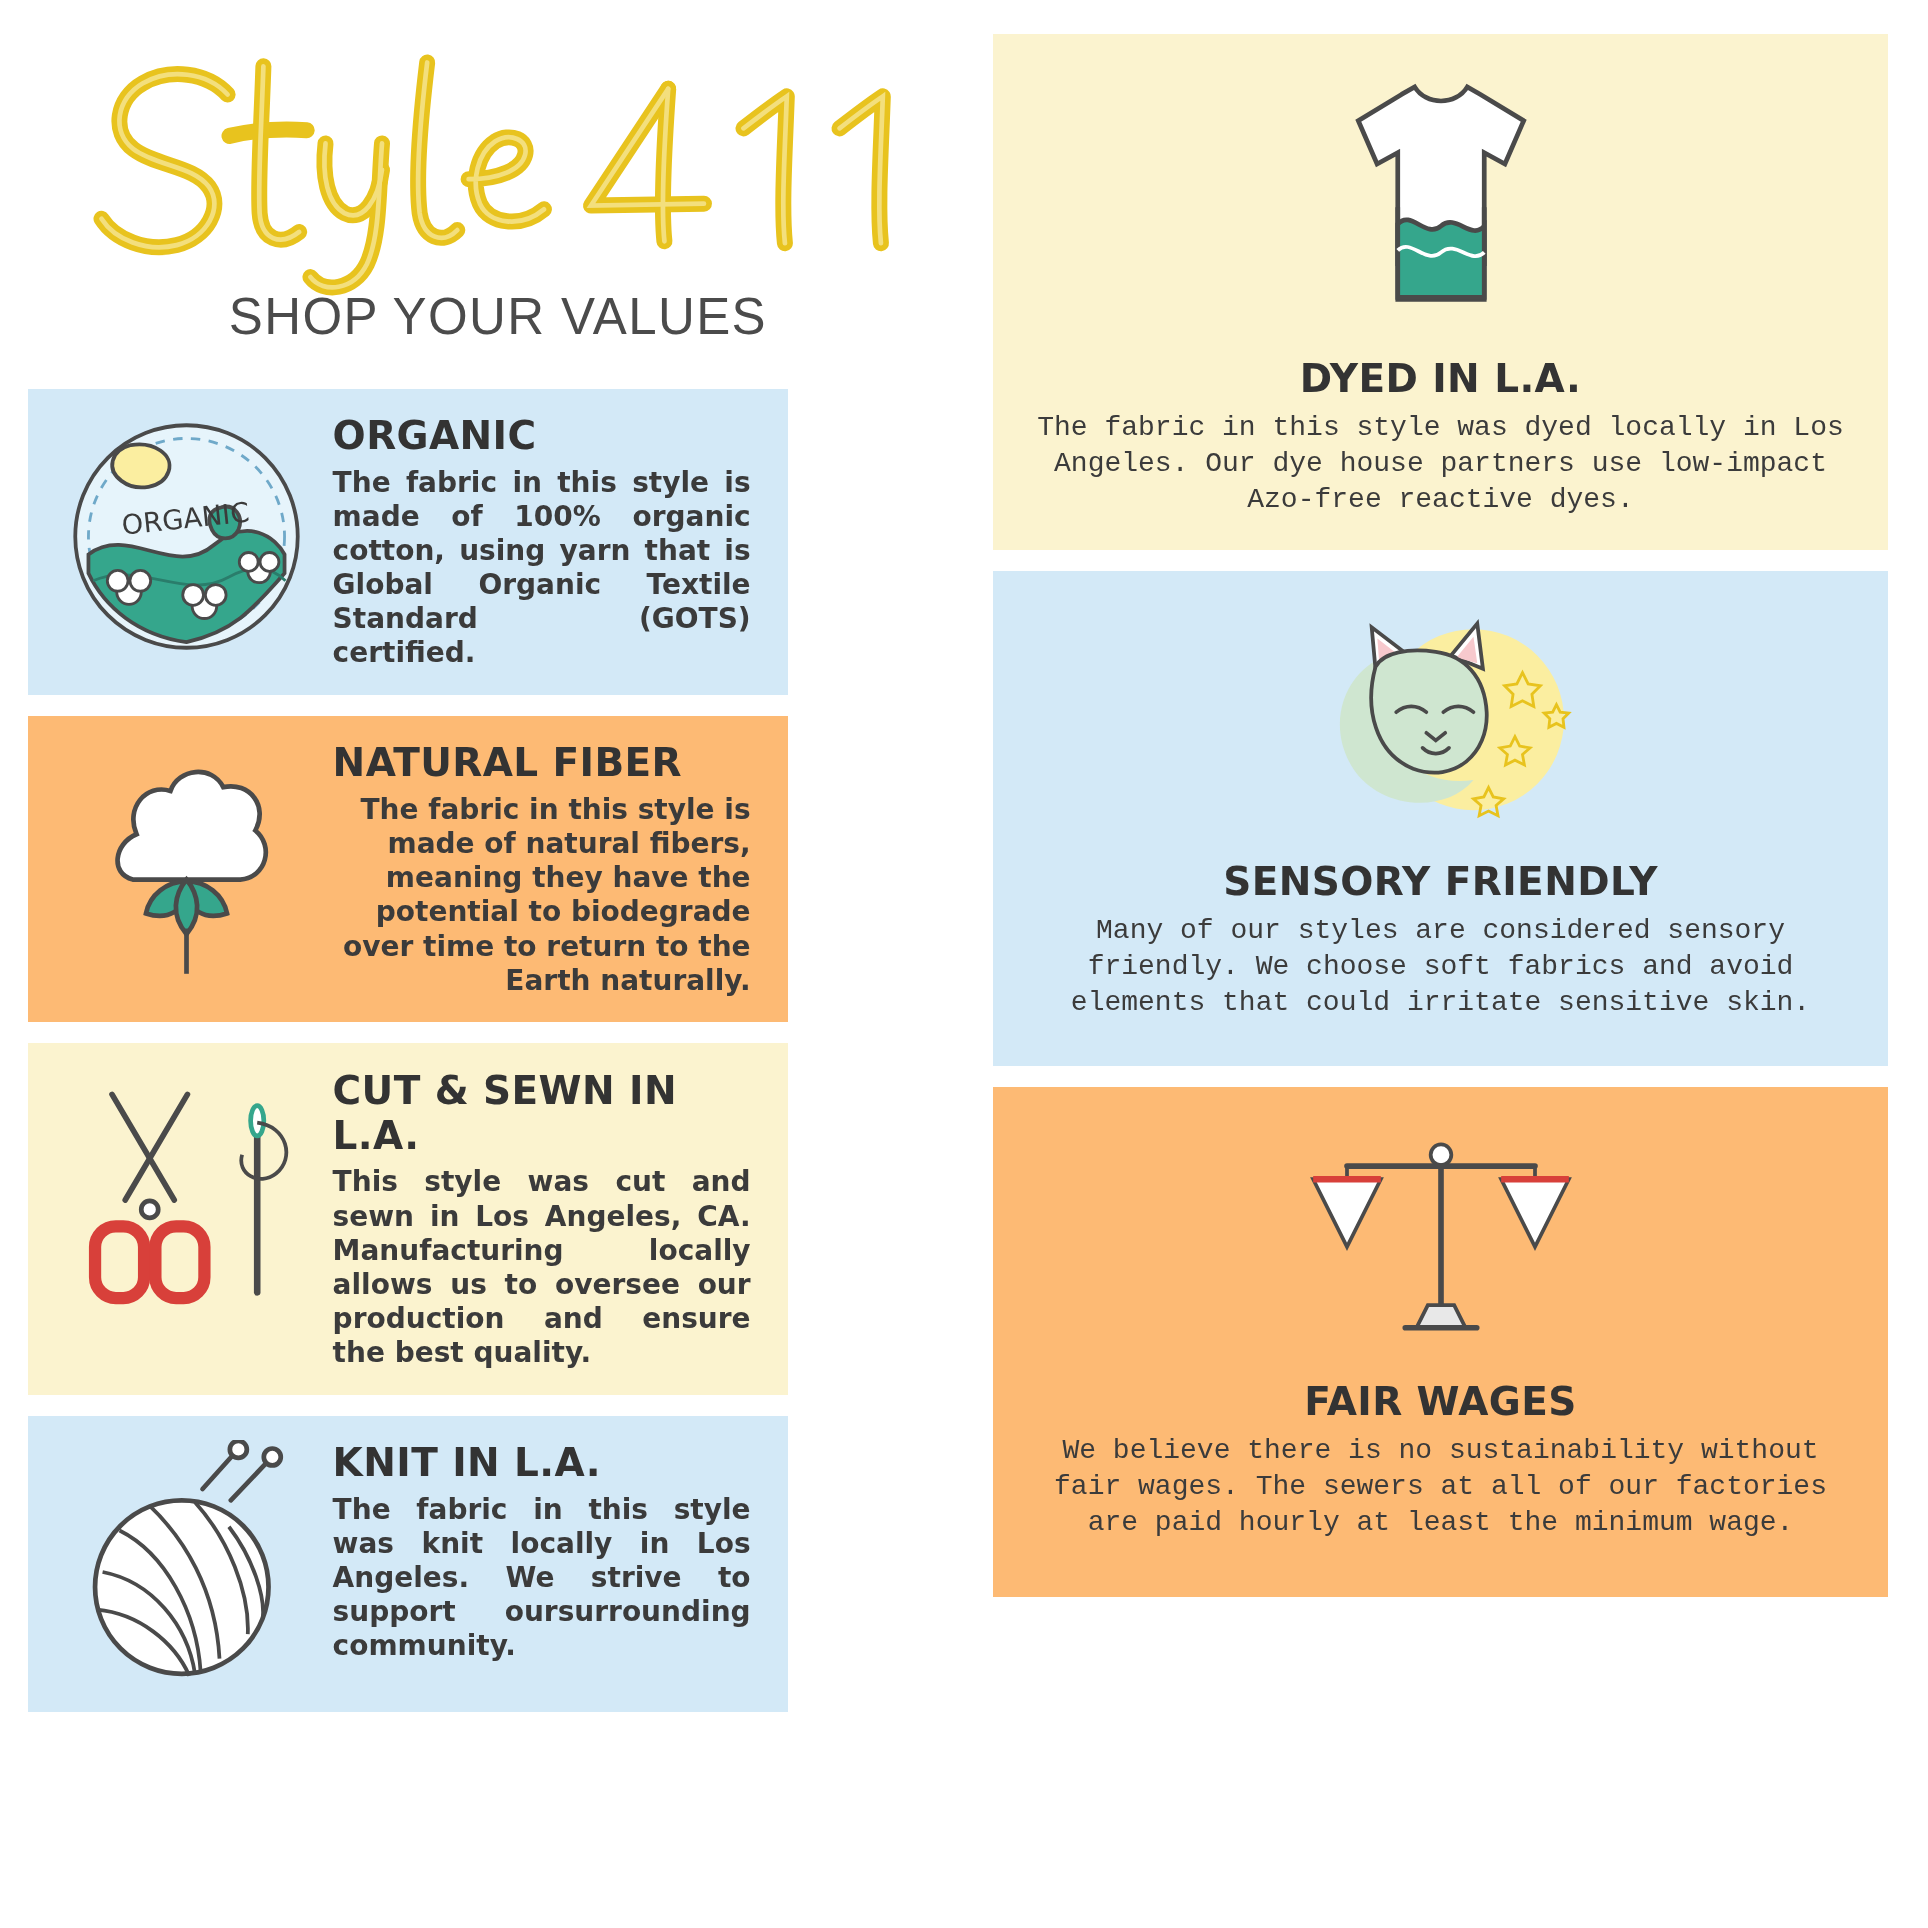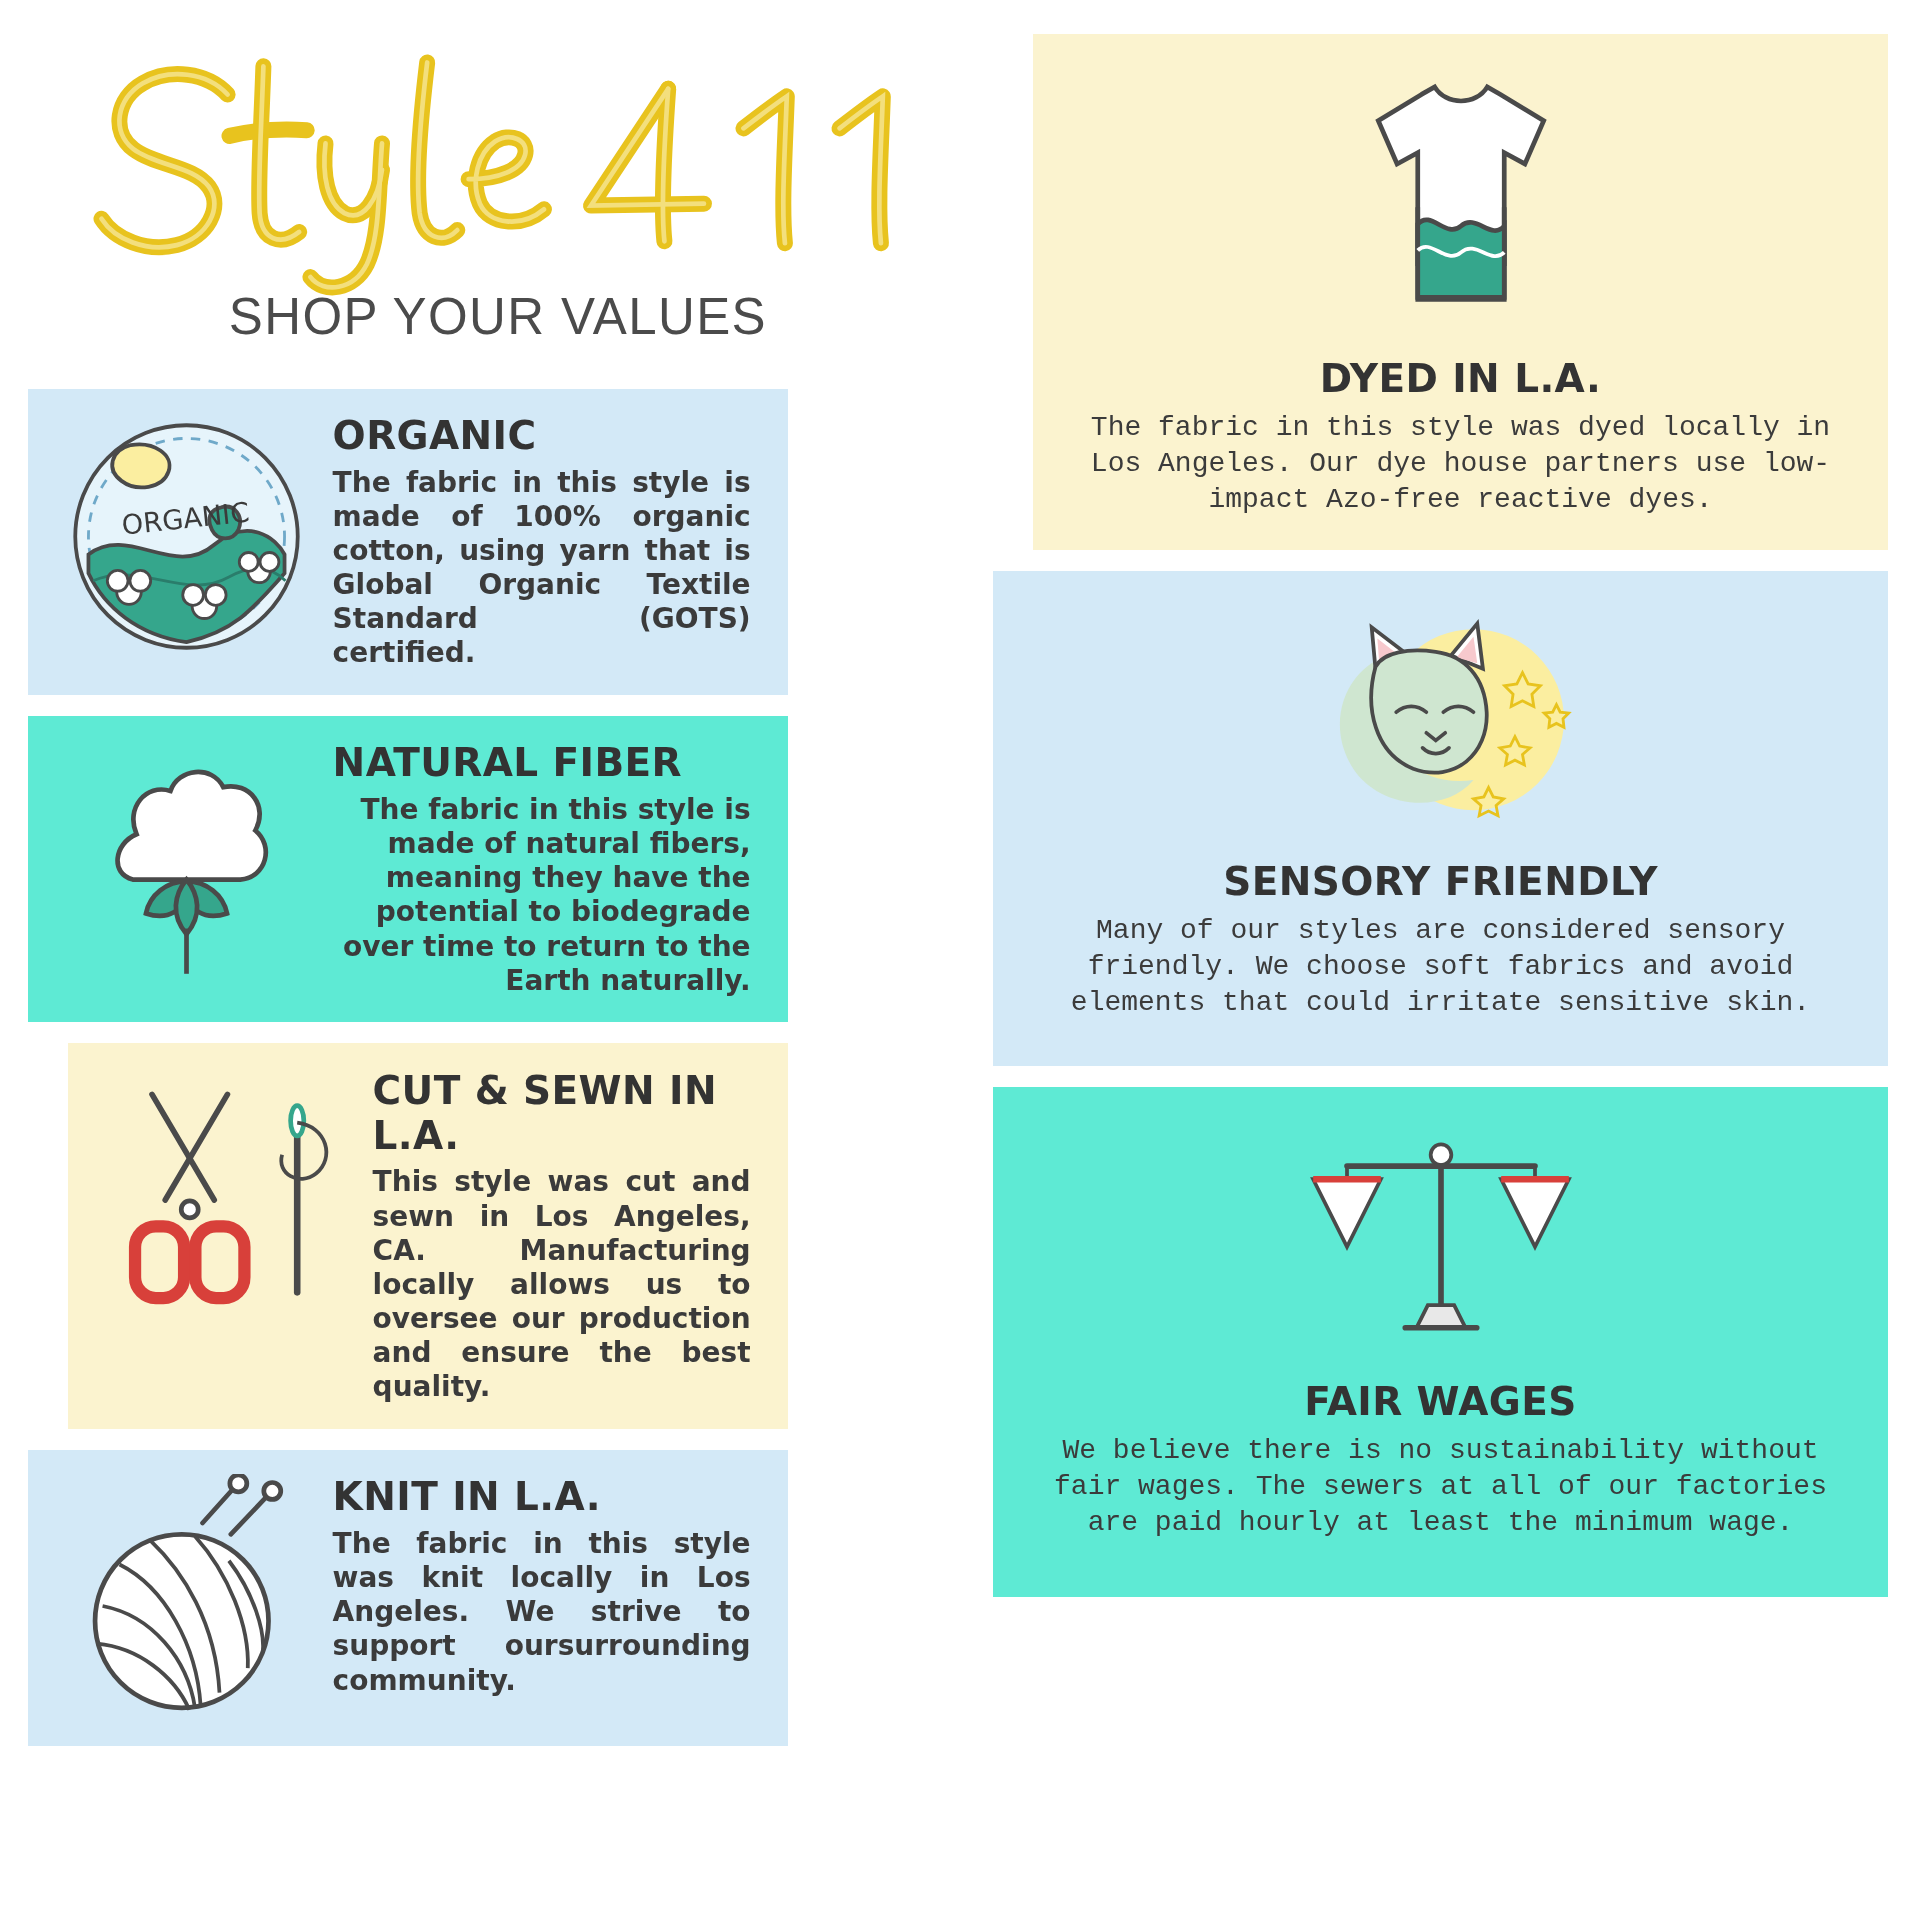--- a/index.html
+++ b/index.html
@@ -93,22 +93,22 @@
   }
   .card-body-l {
     font-family: "DejaVu Sans", sans-serif;
     font-size: 28px;
     line-height: 1.22;
     color: #3b3b3b;
     text-align: justify;
     font-weight: bold;
   }
   .bg-blue   { background: #d3e9f7; }
-  .bg-green  { background: #5eead4; }
-  .bg-cream  { background: #fbf3cf; margin-left: 40px; }
+  .bg-green  { background: #fdba74; }
+  .bg-cream  { background: #fbf3cf; }
 
   
   .card-r {
     box-sizing: border-box;
     padding: 28px 38px 32px 38px;
     margin-bottom: 21px;
     text-align: center;
   }
   .card-r .icon {
     display: flex;

